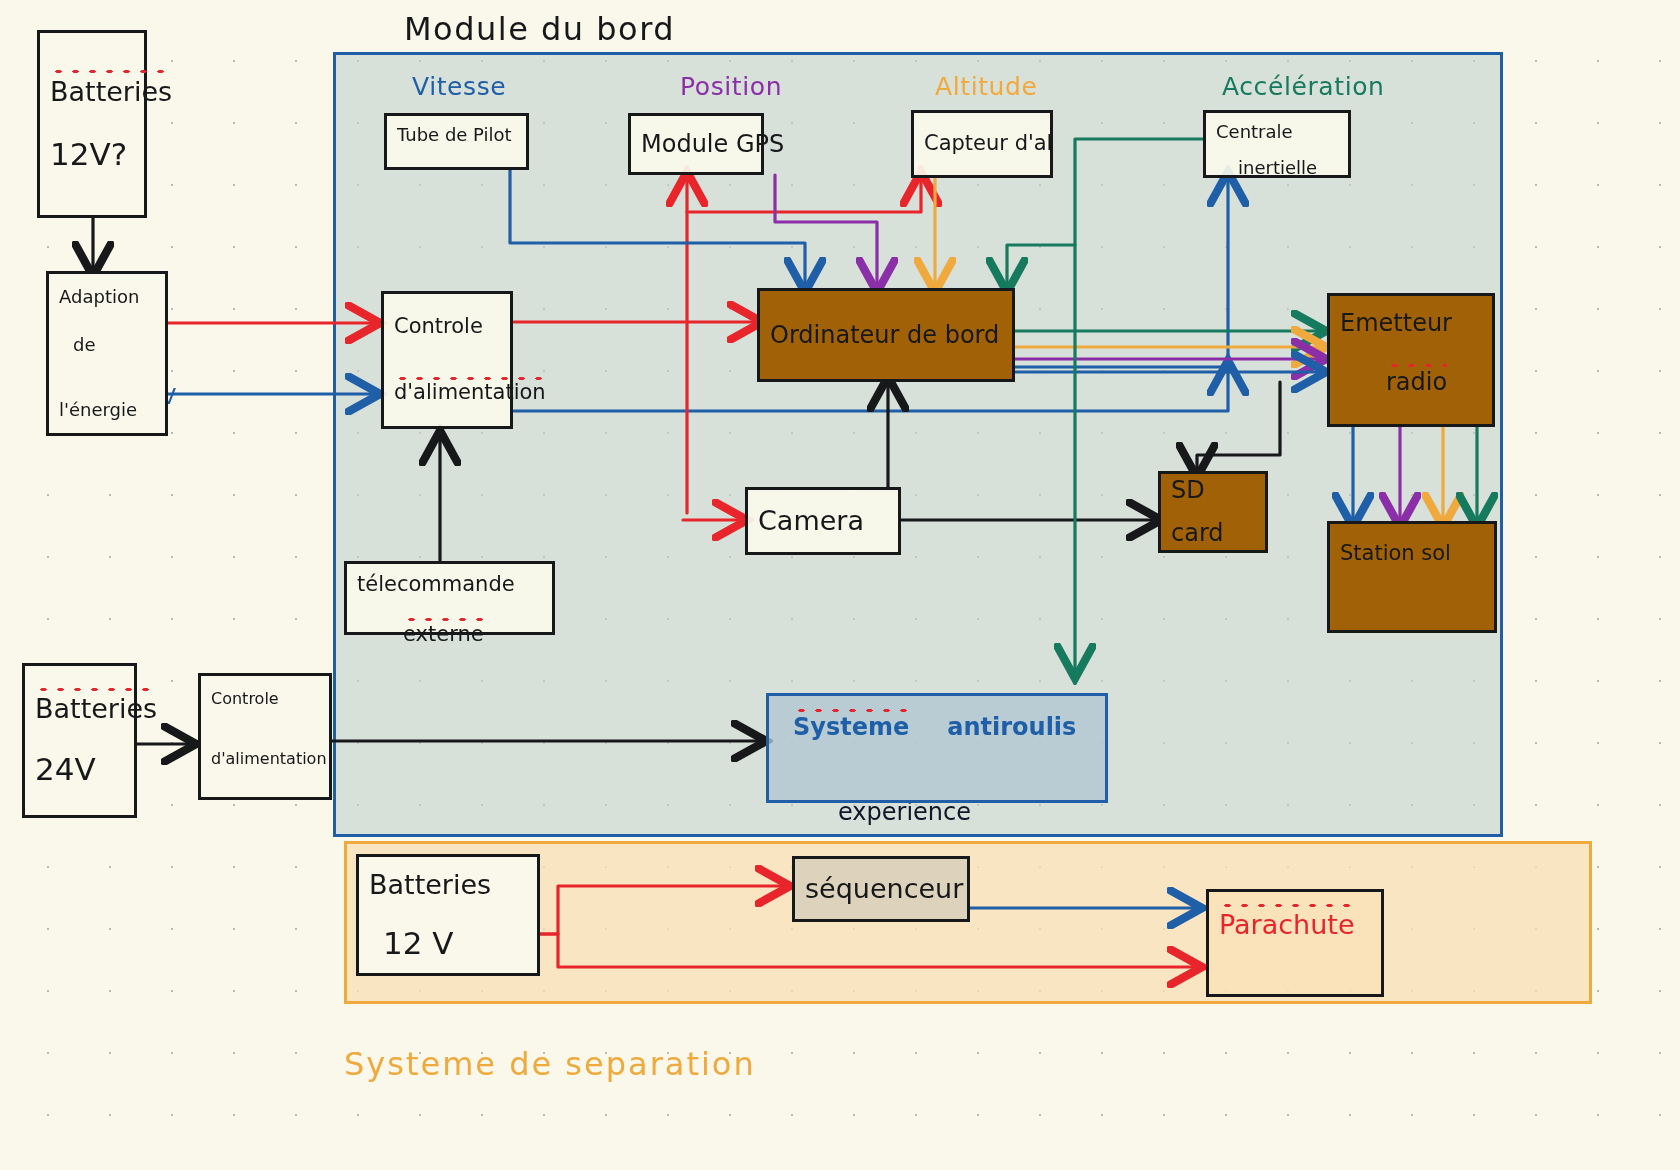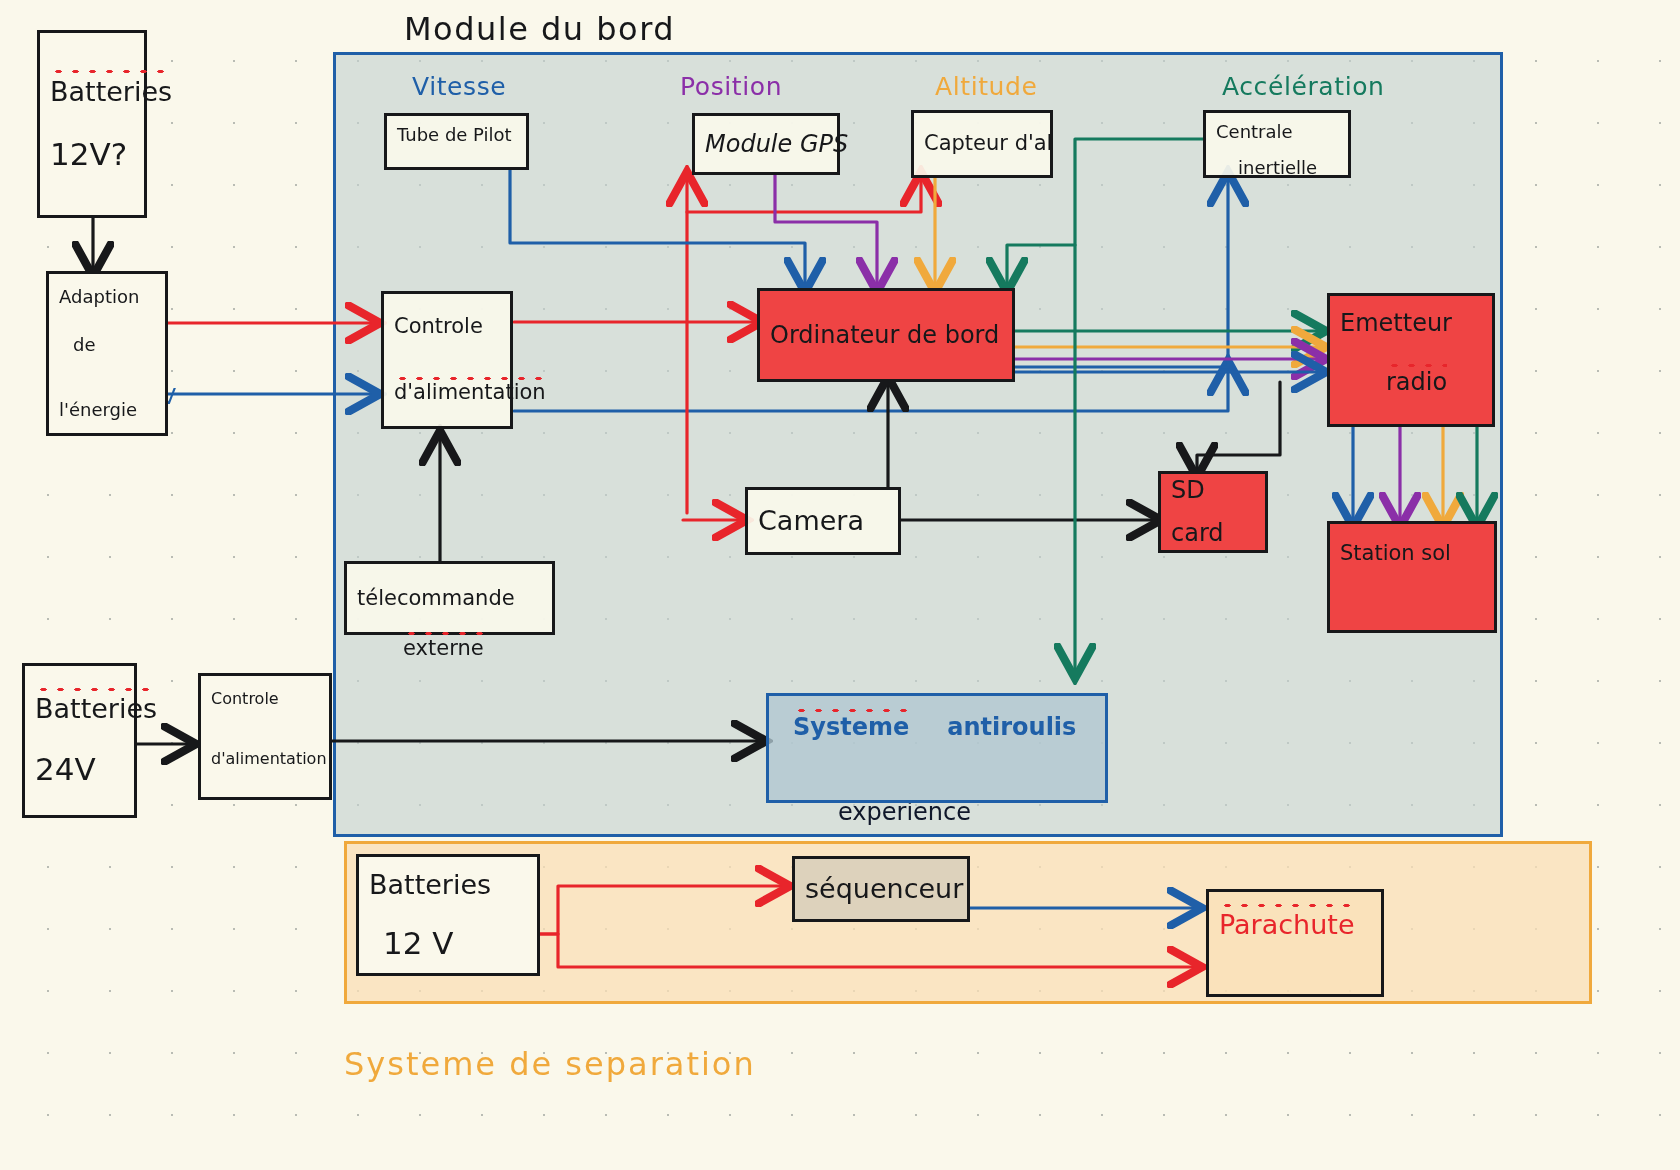--- a/index.html
+++ b/index.html
@@ -31,21 +31,21 @@
     position:absolute;box-sizing:border-box;
     border:3px solid #17181a;
     background:#faf8eb;
     display:flex;flex-direction:column;
     justify-content:center;
     padding:6px 10px;
     color:#17181a;
     gap:16px;
   }
   .node.on-module{background:rgba(250,248,235,.92);}
-  .node.grey{background:#ef4444;}
+  .node.grey{background:#a16207;}
   .node.tan{background:#ddd2bc;}
   .node .ln{
     font-family:"DejaVu Sans", sans-serif;
     line-height:1.12;
     white-space:nowrap;
   }
   .node .ln.u{position:relative;display:inline-block;}
   .node .ln.u::after{
     content:"";position:absolute;left:0;right:0;top:-0.30em;height:7px;
     background-image:radial-gradient(#e8252b 3.1px, transparent 3.4px);
@@ -190,21 +190,21 @@
   <div class="node" style="left:46px;top:271px;width:122px;height:165px;align-items:flex-start;">
     <span class="ln t-sm">Adaption</span>
     <span class="ln t-sm" style="margin:12px 0 28px 14px;">de</span>
     <span class="ln t-sm">l'énergie</span>
   </div>
 
   <div class="node on-module topalign" style="left:384px;top:113px;width:145px;height:57px;">
     <span class="ln t-sm">Tube de Pilot</span>
   </div>
 
-  <div class="node on-module" style="left:692px;top:113px;width:148px;height:62px;font-style:italic;">
+  <div class="node on-module" style="left:628px;top:113px;width:136px;height:62px;">
     <span class="ln t-lg">Module GPS</span>
   </div>
 
   <div class="node on-module" style="left:911px;top:110px;width:142px;height:68px;overflow:hidden;">
     <span class="ln t-md">Capteur d'altitud</span>
   </div>
 
   <div class="node on-module topalign" style="left:1203px;top:110px;width:148px;height:68px;align-items:flex-start;">
     <span class="ln t-sm">Centrale</span>
     <span class="ln t-sm" style="margin-left:22px;">inertielle</span>
@@ -230,21 +230,21 @@
 
   <div class="node grey" style="left:1158px;top:471px;width:110px;height:82px;align-items:flex-start;">
     <span class="ln t-lg">SD</span>
     <span class="ln t-lg">card</span>
   </div>
 
   <div class="node grey" style="left:1327px;top:521px;width:170px;height:112px;align-items:flex-start;justify-content:flex-start;padding-top:18px;">
     <span class="ln t-md">Station   sol</span>
   </div>
 
-  <div class="node on-module" style="left:344px;top:561px;width:211px;height:74px;align-items:flex-start;justify-content:flex-start;padding-top:23px;">
+  <div class="node on-module" style="left:344px;top:561px;width:211px;height:74px;align-items:flex-start;justify-content:flex-start;padding-top:9px;">
     <span class="ln t-md">télecommande</span>
     <span class="ln t-md u" style="margin:10px 0 0 46px;">externe</span>
   </div>
 
   <div class="node" style="left:22px;top:663px;width:115px;height:155px;align-items:flex-start;">
     <span class="ln t-xl u">Batteries</span>
     <span class="ln t-xxl" style="margin-top:12px;">24V</span>
   </div>
 
   <div class="node" style="left:198px;top:673px;width:134px;height:127px;align-items:flex-start;justify-content:flex-start;padding-top:14px;">

